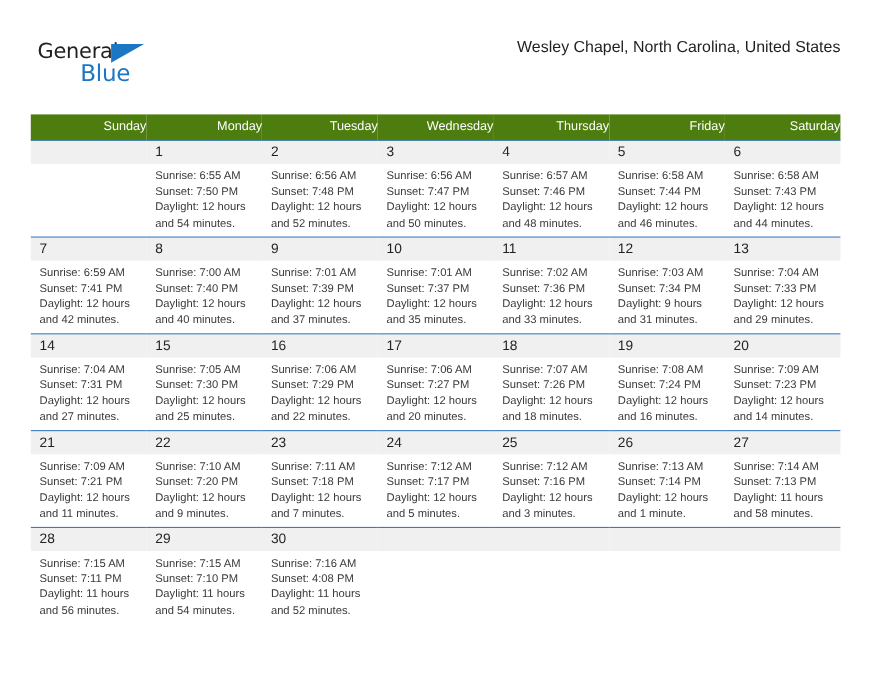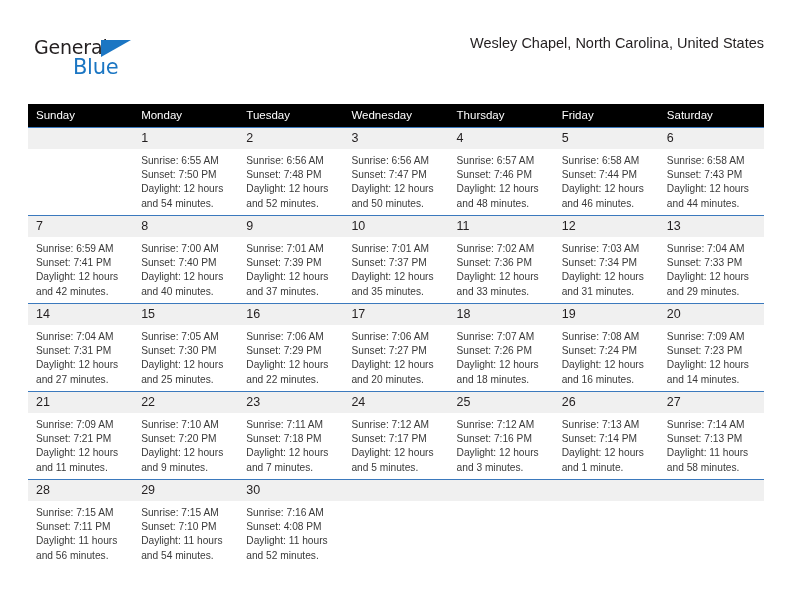--- a/index.html
+++ b/index.html
@@ -92,25 +92,25 @@
   
   .cal {
     position: absolute;
     left: 28px;
     top: 104px;
     width: 736px;
     border-collapse: collapse;
     table-layout: fixed;
   }
   .cal th {
-    background: #000000;
+    background: #4d7c0f;
     color: #ffffff;
     font-size: 11.5px;
     font-weight: 400;
-    text-align: left;
+    text-align: right;
     padding: 5px 0 5px 8px;
     height: 20px;
     box-sizing: border-box;
     line-height: 13px;
   }
   .cal td {
     vertical-align: top;
     padding: 0;
     border-top: 1.4px solid #3b79bd;
     width: 105.1px;
@@ -269,21 +269,21 @@
               <div>Sunrise: 7:02 AM</div>
               <div>Sunset: 7:36 PM</div>
               <div class="daylight">Daylight: 12 hours and 33 minutes.</div>
             </div>
           </td>
           <td>
             <span class="daynum">12</span>
             <div class="cellbody">
               <div>Sunrise: 7:03 AM</div>
               <div>Sunset: 7:34 PM</div>
-              <div class="daylight">Daylight: 12 hours and 31 minutes.</div>
+              <div class="daylight">Daylight: 9 hours and 31 minutes.</div>
             </div>
           </td>
           <td>
             <span class="daynum">13</span>
             <div class="cellbody">
               <div>Sunrise: 7:04 AM</div>
               <div>Sunset: 7:33 PM</div>
               <div class="daylight">Daylight: 12 hours and 29 minutes.</div>
             </div>
           </td>

